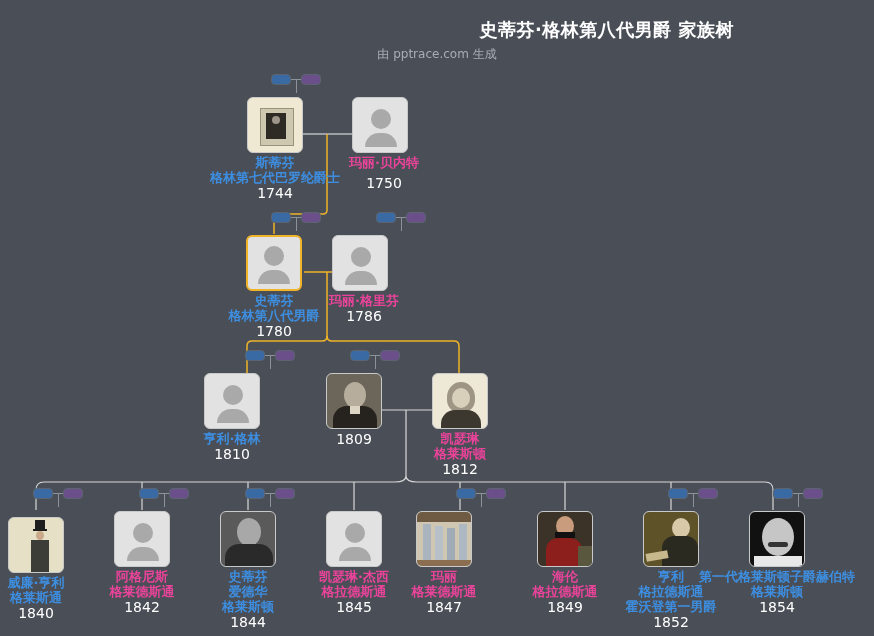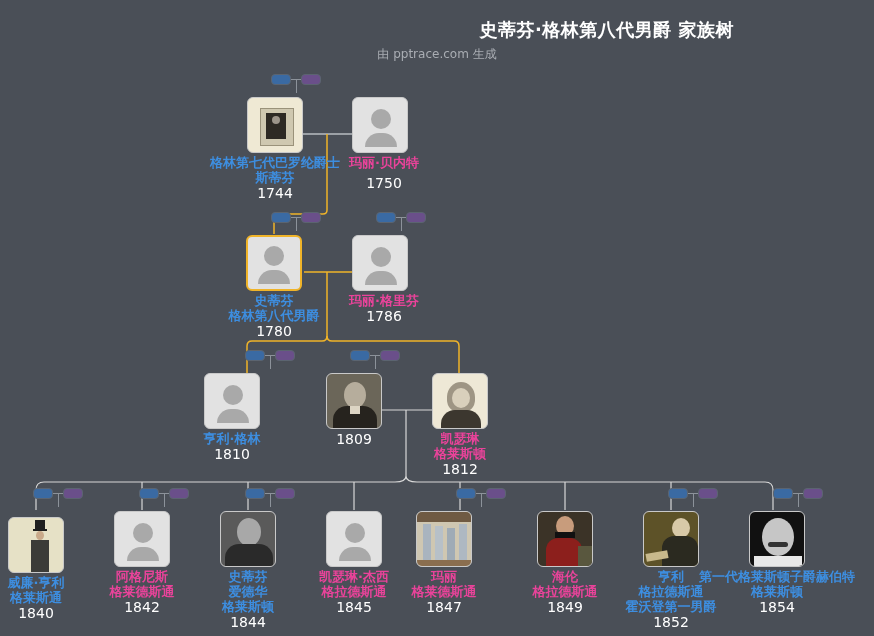--- a/index.html
+++ b/index.html
@@ -89,22 +89,22 @@
 </div>
 <div class="node" style="left:247px;top:97px;">
   <div class="photo" style="background:#efe9d4;">
     <div class="portrait">
       <div style="position:absolute;left:12px;top:10px;width:32px;height:36px;background:#cfc8b0;border:1px solid #9a927a;"></div>
       <div style="position:absolute;left:18px;top:15px;width:20px;height:26px;background:#2e2a24;"></div>
       <div style="position:absolute;left:24px;top:18px;width:8px;height:8px;border-radius:50%;background:#9d958a;"></div>
     </div>
   </div>
   <div class="label">
+    <span class="nm male">斯蒂芬</span>
     <span class="nm male">格林第七代巴罗纶爵士</span>
-    <span class="nm male">斯蒂芬</span>
     <span class="yr">1744</span>
   </div>
 </div>
 <div class="node" style="left:352px;top:97px;padding-left:19px;">
   <div class="photo">
     <div class="avatar-head"></div>
     <div class="avatar-body"></div>
   </div>
   <div class="label" style="left:-56px;">
     <span class="nm female">玛丽·贝内特</span>
@@ -128,21 +128,21 @@
     <span class="nm male">格林第八代男爵</span>
     <span class="yr">1780</span>
   </div>
 </div>
 <div class="pbtns" style="left:376px;top:212px;">
   <div class="pbtn father"></div>
   <div class="pbtn-link"></div>
   <div class="pbtn mother"></div>
   <div class="pbtn-stem"></div>
 </div>
-<div class="node" style="left:352px;top:235px;border-radius:25px;">
+<div class="node" style="left:332px;top:235px;border-radius:25px;">
   <div class="photo">
     <div class="avatar-head"></div>
     <div class="avatar-body"></div>
   </div>
   <div class="label" style="left:-56px;">
     <span class="nm female">玛丽·格里芬</span>
     <span class="yr">1786</span>
   </div>
 </div>
 

